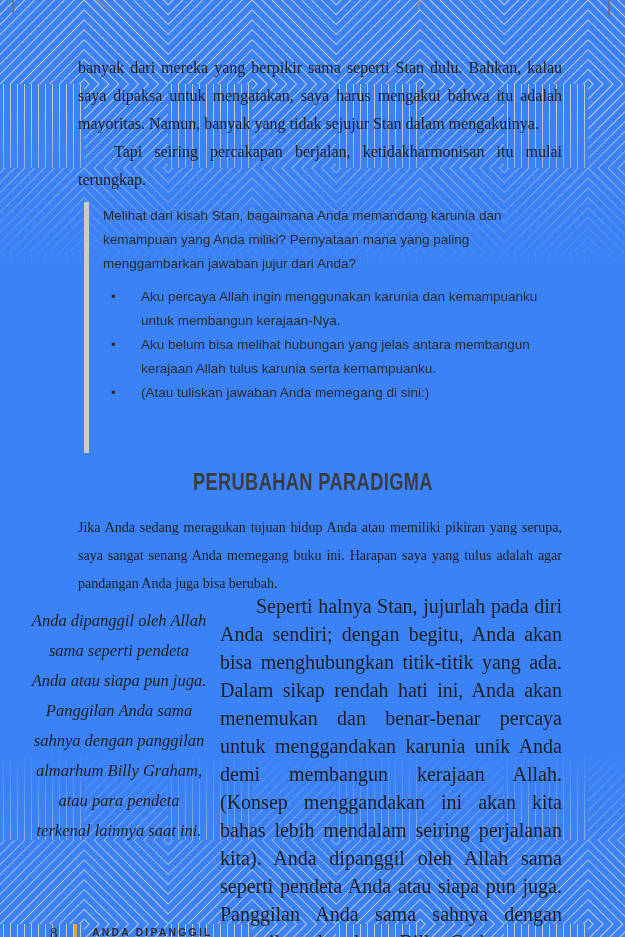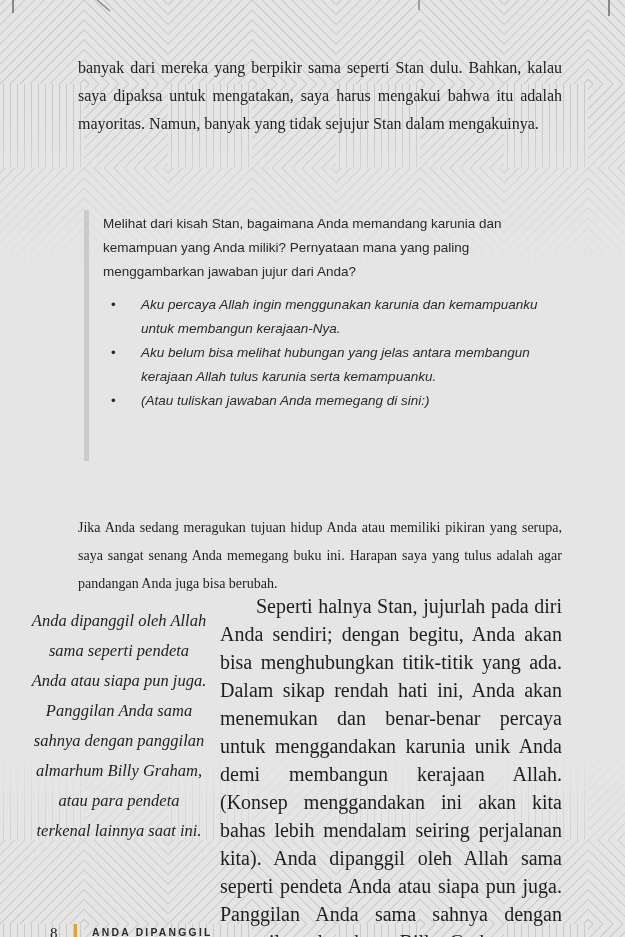--- a/index.html
+++ b/index.html
@@ -1,50 +1,50 @@
 <!DOCTYPE html>
 <html><head>
 <meta charset="utf-8">
 <style>
   html,body{margin:0;padding:0;background:#ffffff;}
   .page{
     position:relative;
     width:625px;height:937px;
     overflow:hidden;
-    background:#e5e5e5;
+    background:#3b82f6;
     font-family:"Liberation Serif", serif;
     color:#1e1e1e;
   }
   .bg-svg{position:absolute;left:0;top:0;width:625px;height:937px;}
 
   
   .intro-block{
     position:absolute;left:78px;top:54px;width:484px;
     font-size:16px;line-height:28px;text-align:justify;color:#1e1e1e;
   }
   .intro-block p{margin:0;}
   .para-indent{text-indent:36px;}
 
   
   .question-box{
-    position:absolute;left:84px;top:210px;width:478px;
+    position:absolute;left:84px;top:202px;width:478px;
     display:flex;align-items:stretch;
     min-height:238px;
   }
   .qbar{width:5px;background:#cbcbcb;flex:0 0 auto;}
   .qcontent{
     padding:2px 0 48px 14px;
     font-family:"Liberation Sans", sans-serif;
     font-size:13.5px;line-height:24px;color:#2a2a2a;
   }
   .qcontent .qintro{margin:0 0 9px 0;}
   .qlist{margin:0;padding:0;list-style:none;}
   .qlist li{display:flex;margin:0;}
   .qdot{flex:0 0 30px;text-align:left;padding-left:8px;}
-  .qtext{flex:1;font-style:italic;}
+  .qtext{flex:1;}
 
   
   .heading-wrap{position:absolute;left:0;top:468px;width:625px;text-align:center;}
   .section-heading{
     display:inline-block;margin:0;
     font-family:"Liberation Sans", sans-serif;
     font-weight:bold;font-size:24px;letter-spacing:0.5px;
     color:#3b3b3d;
     transform:scaleX(0.76);transform-origin:center;
     white-space:nowrap;
@@ -128,20 +128,21 @@
     <rect x="0" y="0" width="625" height="937" fill="url(#weave)" mask="url(#fadeMask)"></rect>
 
     <path d="M13 0 V13" stroke="#6a6a6a" stroke-width="1.5"></path>
     <path d="M97 0 l13 11" stroke="#8a8a8a" stroke-width="1.5"></path>
     <path d="M419 0 V10" stroke="#8a8a8a" stroke-width="1.5"></path>
     <path d="M609 0 V16" stroke="#6a6a6a" stroke-width="1.5"></path>
   </svg>
 
   <div class="intro-block">
     <p>banyak dari mereka yang berpikir sama seperti Stan dulu. Bahkan, kalau saya dipaksa untuk mengatakan, saya harus mengakui bahwa itu adalah mayoritas. Namun, banyak yang tidak sejujur Stan dalam mengakuinya.</p>
+    <p class="para-indent">Tapi seiring percakapan berjalan, ketidakharmonisan itu mulai terungkap.</p>
   </div>
 
   <aside class="question-box">
     <div class="qbar"></div>
     <div class="qcontent">
       <p class="qintro">Melihat dari kisah Stan, bagaimana Anda memandang karunia dan kemampuan yang Anda miliki? Pernyataan mana yang paling menggambarkan jawaban jujur dari Anda?</p>
       <ul class="qlist">
         <li>
           <span class="qdot">•</span>
           <span class="qtext">Aku percaya Allah ingin menggunakan karunia dan kemampuanku untuk membangun kerajaan-Nya.</span>
@@ -151,20 +152,23 @@
           <span class="qtext">Aku belum bisa melihat hubungan yang jelas antara membangun kerajaan Allah tulus karunia serta kemampuanku.</span>
         </li>
         <li>
           <span class="qdot">•</span>
           <span class="qtext">(Atau tuliskan jawaban Anda memegang di sini:)</span>
         </li>
       </ul>
     </div>
   </aside>
 
+  <div class="heading-wrap">
+    <h2 class="section-heading">PERUBAHAN PARADIGMA</h2>
+  </div>
 
   <p class="section-intro">Jika Anda sedang meragukan tujuan hidup Anda atau memiliki pikiran yang serupa, saya sangat senang Anda memegang buku ini. Harapan saya yang tulus adalah agar pandangan Anda juga bisa berubah.</p>
 
   <div class="columns">
     <div class="pull-quote">Anda dipanggil oleh Allah sama seperti pendeta Anda atau siapa pun juga. Panggilan Anda sama sahnya dengan panggilan almarhum Billy Graham, atau para pendeta terkenal lainnya saat ini.</div>
     <p class="col-body">Seperti halnya Stan, jujurlah pada diri Anda sendiri; dengan begitu, Anda akan bisa menghubungkan titik-titik yang ada. Dalam sikap rendah hati ini, Anda akan menemukan dan benar-benar percaya untuk menggandakan karunia unik Anda demi membangun kerajaan Allah. (Konsep menggandakan ini akan kita bahas lebih mendalam seiring perjalanan kita). Anda dipanggil oleh Allah sama seperti pendeta Anda atau siapa pun juga. Panggilan Anda sama sahnya dengan panggilan almarhum Billy Graham, atau para pendeta terkenal lainnya saat ini.</p>
   </div>
 
   <footer class="page-footer">
     <span class="page-number">8</span>

